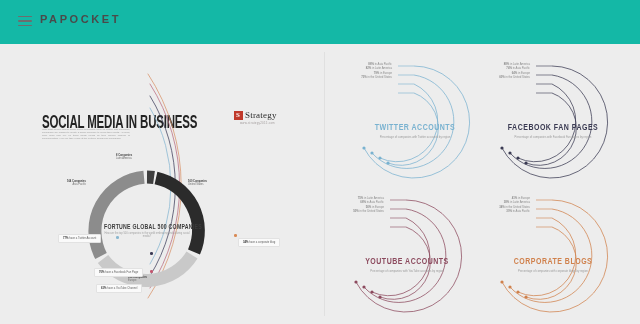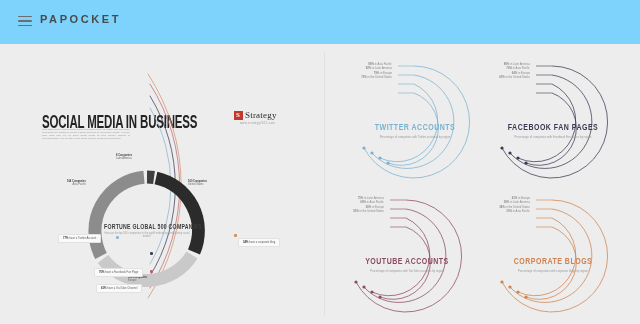--- a/index.html
+++ b/index.html
@@ -5,21 +5,21 @@
   html,body{margin:0;padding:0;}
   body{
     width:640px;height:324px;overflow:hidden;
     background:#ececec;
     font-family:"Liberation Sans",sans-serif;
     -webkit-font-smoothing:antialiased;
   }
   .page{position:relative;width:640px;height:324px;background:#ececec;}
 
   
-  .topbar{position:absolute;left:0;top:0;width:640px;height:44px;background:#7dd3fc;}
+  .topbar{position:absolute;left:0;top:0;width:640px;height:44px;background:#14b8a6;}
   .hamburger{position:absolute;left:18px;top:16px;width:14px;height:11px;cursor:pointer;}
   .hamburger i{display:block;height:1.4px;background:#6d6d6d;margin-bottom:3px;border-radius:1px;}
   .hamburger i:last-child{margin-bottom:0;}
   .brand{position:absolute;left:40px;top:13px;font-size:11px;letter-spacing:2.6px;
          font-weight:700;color:#4a4a4a;font-family:"Liberation Sans",sans-serif;}
 
   
   .info{position:absolute;left:0;top:44px;width:640px;height:280px;background:#ededed;overflow:hidden;}
   .info-inner{position:absolute;left:0;top:0;width:572px;height:280px;}
 

